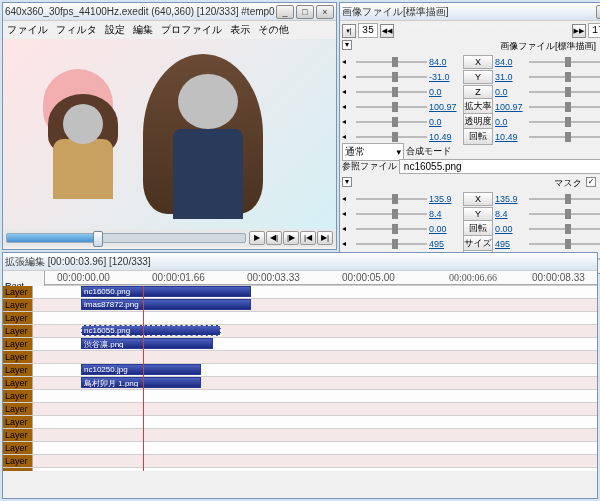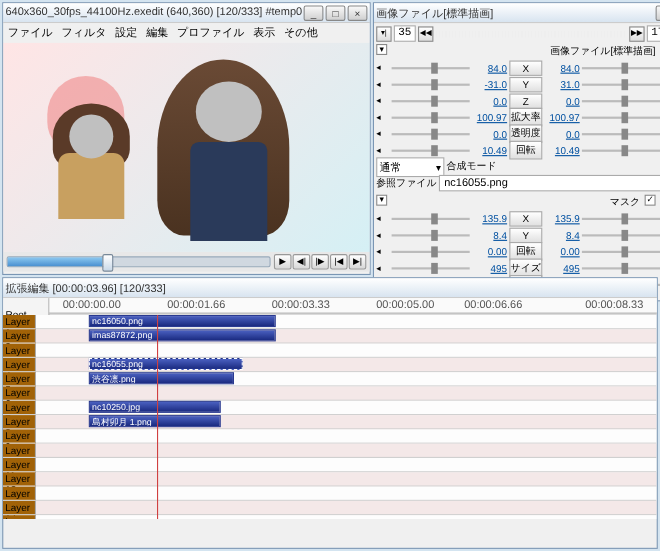--- a/index.html
+++ b/index.html
@@ -33,21 +33,21 @@
 .props-win{left:339px;top:2px;width:278px;height:272px;}
 .props-body{padding:2px;height:calc(100% - 18px);overflow:hidden;}
 .prop-header{display:flex;align-items:center;gap:2px;margin-bottom:2px;}
 .prop-header .num{border:1px solid #aaa;padding:1px 3px;background:#fff;min-width:20px;text-align:right;font-family:Liberation Mono, monospace;}
 .navbtn{width:14px;height:14px;background:linear-gradient(#fff,#ddd);border:1px solid #888;font-size:7px;text-align:center;line-height:12px;}
 .spacer{flex:1;height:6px;background:repeating-linear-gradient(90deg,#eee,#eee 1px,transparent 1px,transparent 3px);}
 .prop-row{display:flex;align-items:center;gap:2px;height:15px;}
 .prop-row .slider{flex:1;height:6px;position:relative;}
 .prop-row .slider::before{content:"";position:absolute;top:2px;left:0;right:0;height:2px;background:#bbb;}
 .prop-row .slider::after{content:"";position:absolute;top:-2px;left:50%;width:6px;height:10px;background:#888;}
-.prop-row .val{width:32px;text-align:right;color:#0050a0;text-decoration:underline;font-size:9px;}
+.prop-row .val{width:32px;text-align:left;color:#0050a0;text-decoration:underline;font-size:9px;}
 .prop-row .lbl{width:30px;text-align:center;background:linear-gradient(#fff,#e0e0e0);border:1px solid #aaa;font-size:9px;padding:1px 0;}
 .prop-row .tick{width:12px;font-size:8px;}
 .dropdown{border:1px solid #aaa;background:#fff;padding:1px 2px;font-size:9px;display:flex;align-items:center;justify-content:space-between;width:62px;}
 .dropdown::after{content:"▾";margin-left:2px;}
 .section-label{font-size:9px;}
 .chk{width:10px;height:10px;border:1px solid #888;background:#fff;display:inline-block;text-align:center;font-size:8px;line-height:8px;}
 .timeline-win{left:2px;top:252px;width:596px;height:247px;}
 .tl-header{background:#f0f0f0;border-bottom:1px solid #ccc;}
 .tl-ruler{display:flex;height:14px;border-bottom:1px solid #aaa;}
 .tl-root{width:42px;border-right:1px solid #aaa;font-size:9px;padding:10px 2px;background:#f4f4f4;}
@@ -273,21 +273,21 @@
     <span class="title">拡張編集 [00:00:03.96] [120/333]</span>
   </div>
   <div class="tl-header">
     <div class="tl-ruler">
       <div class="tl-root">Root</div>
       <div class="tl-ticks" id="ticks">
           <span style="left: 0px;">00:00:00.00</span>
           <span style="left: 95px;">00:00:01.66</span>
           <span style="left: 190px;">00:00:03.33</span>
           <span style="left: 285px;">00:00:05.00</span>
-          <span style="left: 365px;">00:00:06.66</span>
+          <span style="left: 392px; font-family: Liberation Serif, serif;">00:00:06.66</span>
           <span style="left: 475px;">00:00:08.33</span>
         </div>
     </div>
   </div>
   <div class="tl-body">
     <div class="tl-tracks" id="tracks">
       <div class="playhead"></div>
     <div class="tl-row">
           <div class="tl-label">Layer 1</div>
           <div class="tl-track">

